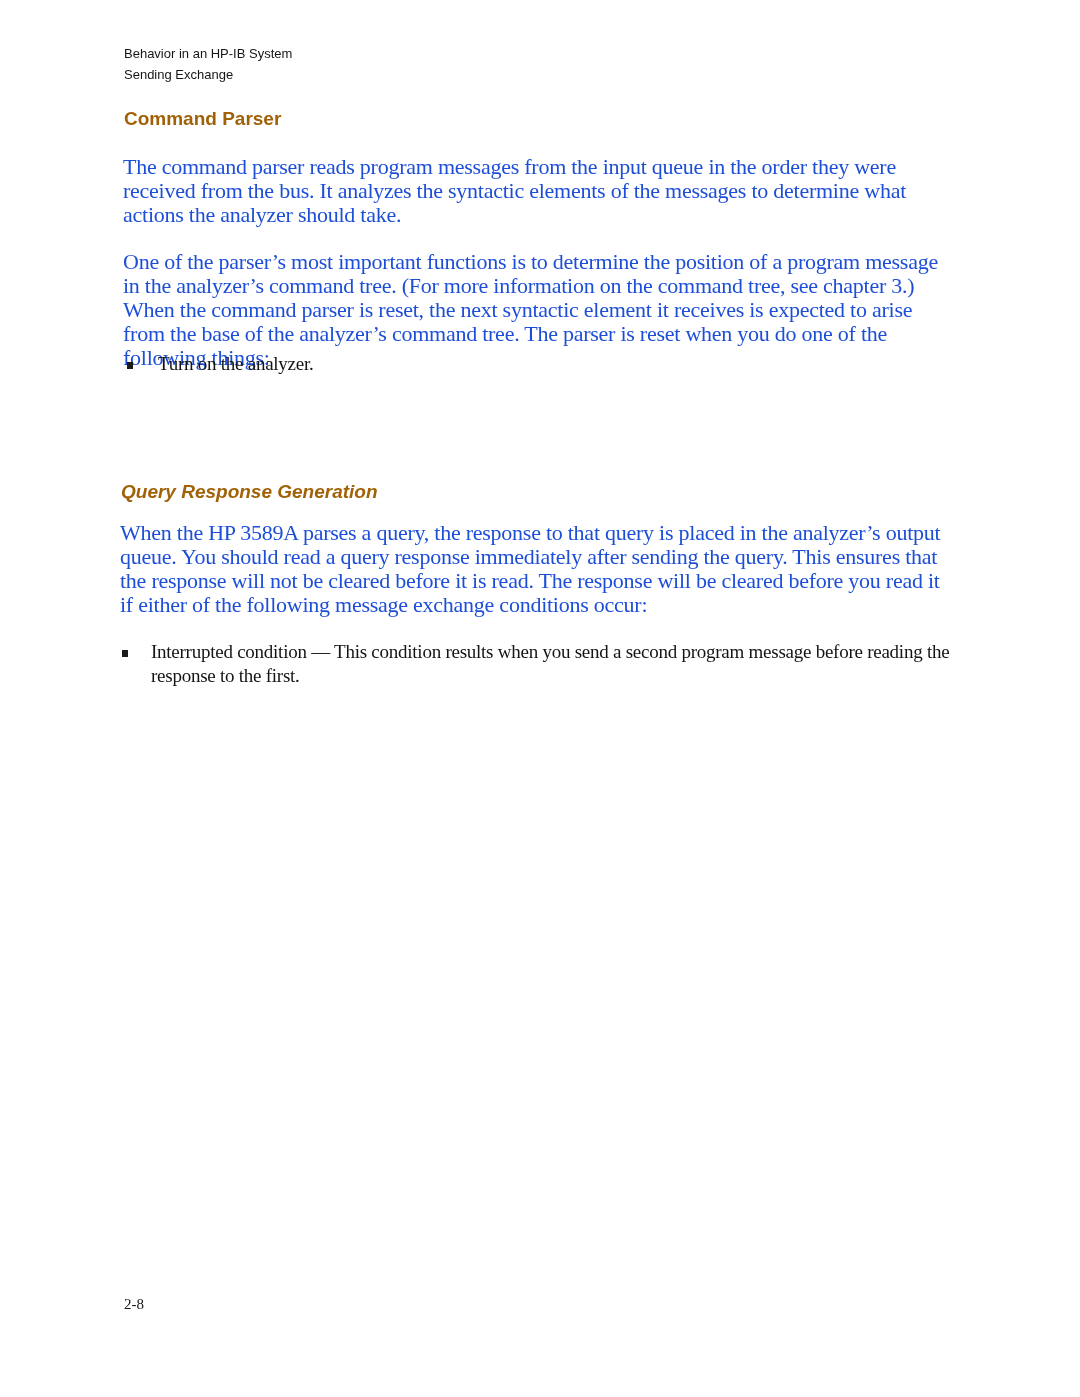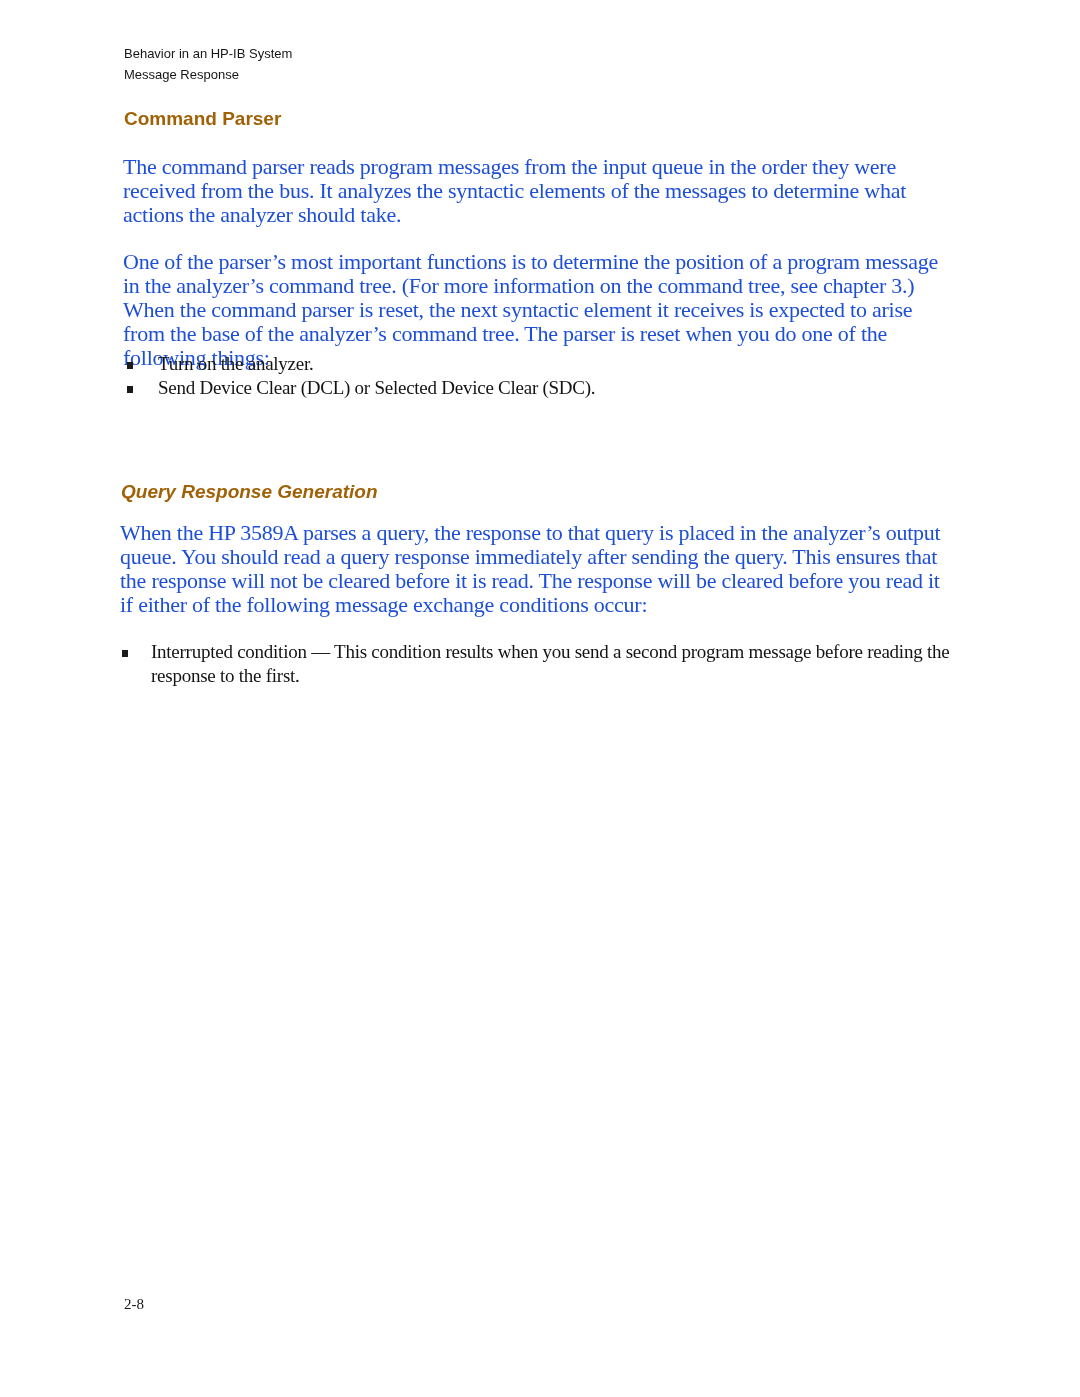--- a/index.html
+++ b/index.html
@@ -80,36 +80,32 @@
       font-family: Liberation Serif, serif;
       font-size: 15px;
       color: #161616;
     }
   </style>
 </head>
 <body>
 
 <div class="running-head">
   <div>Behavior in an HP-IB System</div>
-  <div>Message Response</div>
+  <div>Sending Exchange</div>
 </div>
 
 <h2 class="heading heading-1">Command Parser</h2>
 
 <p class="para p1">The command parser reads program messages from the input queue in the order they were received from the bus.  It analyzes the syntactic elements of the messages to determine what actions the analyzer should take.</p>
 <p class="para p2">One of the parser’s most important functions is to determine the position of a program message in the analyzer’s command tree.  (For more information on the command tree, see chapter 3.)  When the command parser is reset, the next syntactic element it receives is expected to arise from the base of the analyzer’s command tree.  The parser is reset when you do one of the following things:</p>
 
 <ul class="bullets list-1">
   <li>
     <span class="marker"></span>
     <span>Turn on the analyzer.</span>
-  </li>
-  <li>
-    <span class="marker"></span>
-    <span>Send Device Clear (DCL) or Selected Device Clear (SDC).</span>
   </li>
 </ul>
 
 <h2 class="heading heading-2">Query Response Generation</h2>
 
 <p class="para p3">When the HP 3589A parses a query, the response to that query is placed in the analyzer’s output queue.  You should read a query response immediately after sending the query.  This ensures that the response will not be cleared before it is read.  The response will be cleared before you read it if either of the following message exchange conditions occur:</p>
 
 <ul class="bullets list-2">
   <li>
     <span class="marker"></span>

